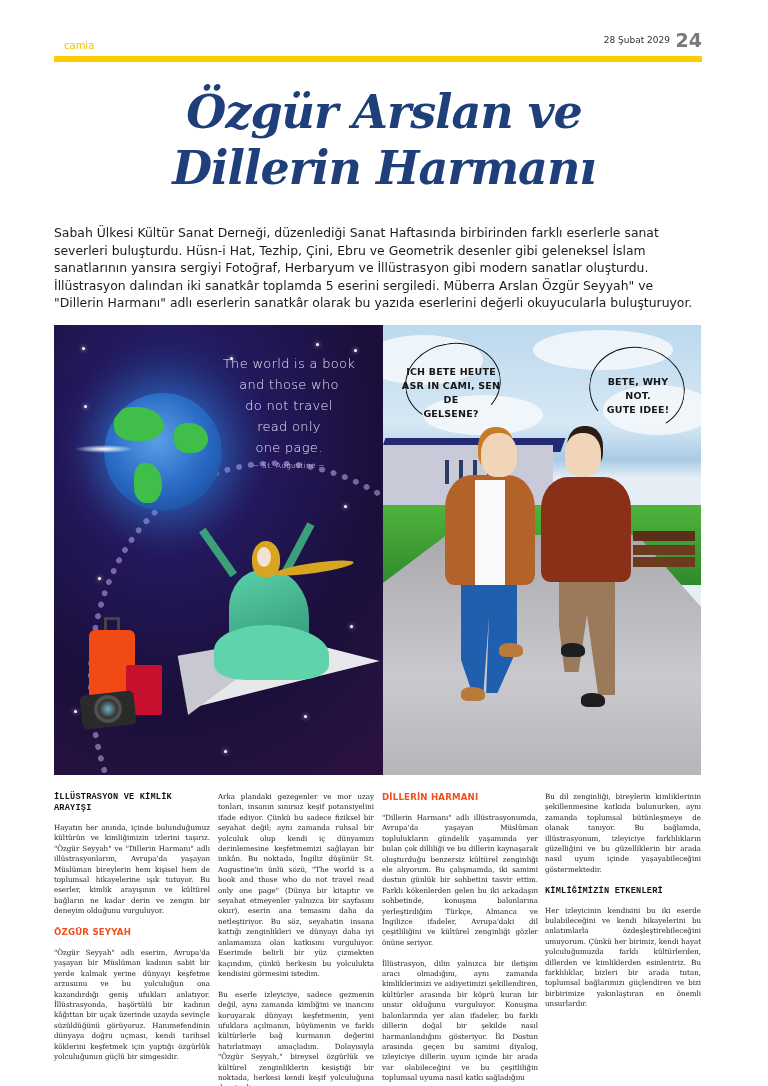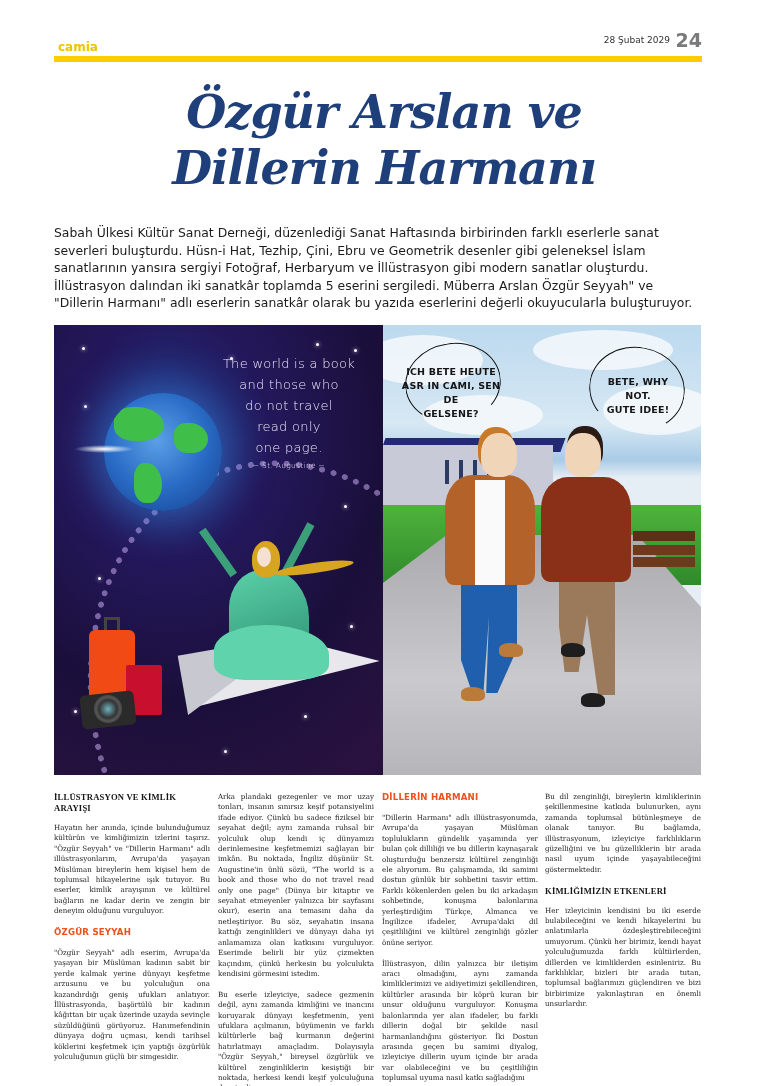--- a/index.html
+++ b/index.html
@@ -1,21 +1,21 @@
 <!DOCTYPE html>
 <html><head>
   <meta charset="utf-8">
   <style>
     * { box-sizing: border-box; margin: 0; padding: 0; }
     html, body { width: 768px; height: 1086px; background: #ffffff; overflow: hidden; }
     body { position: relative; font-family: "DejaVu Serif", serif; color: #1a1a1a; }
 
     
     .header { position: absolute; left: 54px; top: 30px; width: 648px; height: 32px; }
-    .brand { position: absolute; left: 4px; top: 10px; font-family: "DejaVu Sans", sans-serif; font-size: 12px; font-weight: bold; color: #f2c200; }
+    .brand { position: absolute; left: 10px; top: 10px; font-family: "DejaVu Sans", sans-serif; font-size: 10px; font-weight: normal; color: #f2c200; }
     .section { position: absolute; left: 26px; top: 0; font-family: "DejaVu Serif", serif; font-weight: bold; font-size: 17px; letter-spacing: 0.3px; color: #f5c400; }
     .date { position: absolute; right: 32px; top: 5px; font-family: "DejaVu Sans", sans-serif; font-size: 9px; color: #333; }
     .pageno { position: absolute; right: 0; top: -1px; font-family: "DejaVu Sans", sans-serif; font-weight: bold; font-size: 19px; color: #7a7a7a; }
     .rule { position: absolute; left: 54px; top: 56px; width: 648px; height: 6px; background: #ffcc00; }
 
     
     .title { position: absolute; left: 0; top: 84px; width: 768px; text-align: center; font-family: "DejaVu Serif", serif; font-style: italic; font-weight: bold; color: #1f3f7a; font-size: 46px; line-height: 56px; letter-spacing: -1px; }
     .title span { display: block; }
 
     
@@ -67,21 +67,21 @@
     .p2-head { position: absolute; left: 182px; top: 108px; width: 36px; height: 44px; background: #f1d5b8; border-radius: 45% 45% 40% 40%; box-shadow: 2px -7px 0 0 #2a1c14; }
     .shoe { position: absolute; width: 24px; height: 14px; border-radius: 40% 50% 30% 30%; }
 
     
     .col { position: absolute; top: 792px; width: 156px; font-family: "DejaVu Serif", serif; font-size: 7.1px; line-height: 10.4px; color: #1a1a1a; text-align: justify; }
     .col p { margin-bottom: 10.4px; hyphens: manual; }
     .col-1 { left: 54px; }
     .col-2 { left: 218px; }
     .col-3 { left: 382px; }
     .col-4 { left: 545px; }
-    .h-black { font-family: Liberation Serif, serif; font-weight: bold; font-size: 8.6px; line-height: 11px; color: #151515; margin-bottom: 9px; letter-spacing: 0.2px; text-align: left; }
+    .h-black { font-family: Liberation Mono, monospace; font-weight: bold; font-size: 8.6px; line-height: 11px; color: #151515; margin-bottom: 9px; letter-spacing: 0.2px; text-align: left; }
     .h-orange { font-family: "DejaVu Sans", sans-serif; font-weight: bold; font-size: 8.6px; line-height: 11px; color: #f0501e; margin-bottom: 10px; letter-spacing: 0.2px; text-align: left; }
   </style>
 </head>
 <body>
 
 <div class="header">
   <span class="brand">camia</span>
   <span class="date">28 Şubat 2029</span>
   <span class="pageno">24</span>
 </div>

